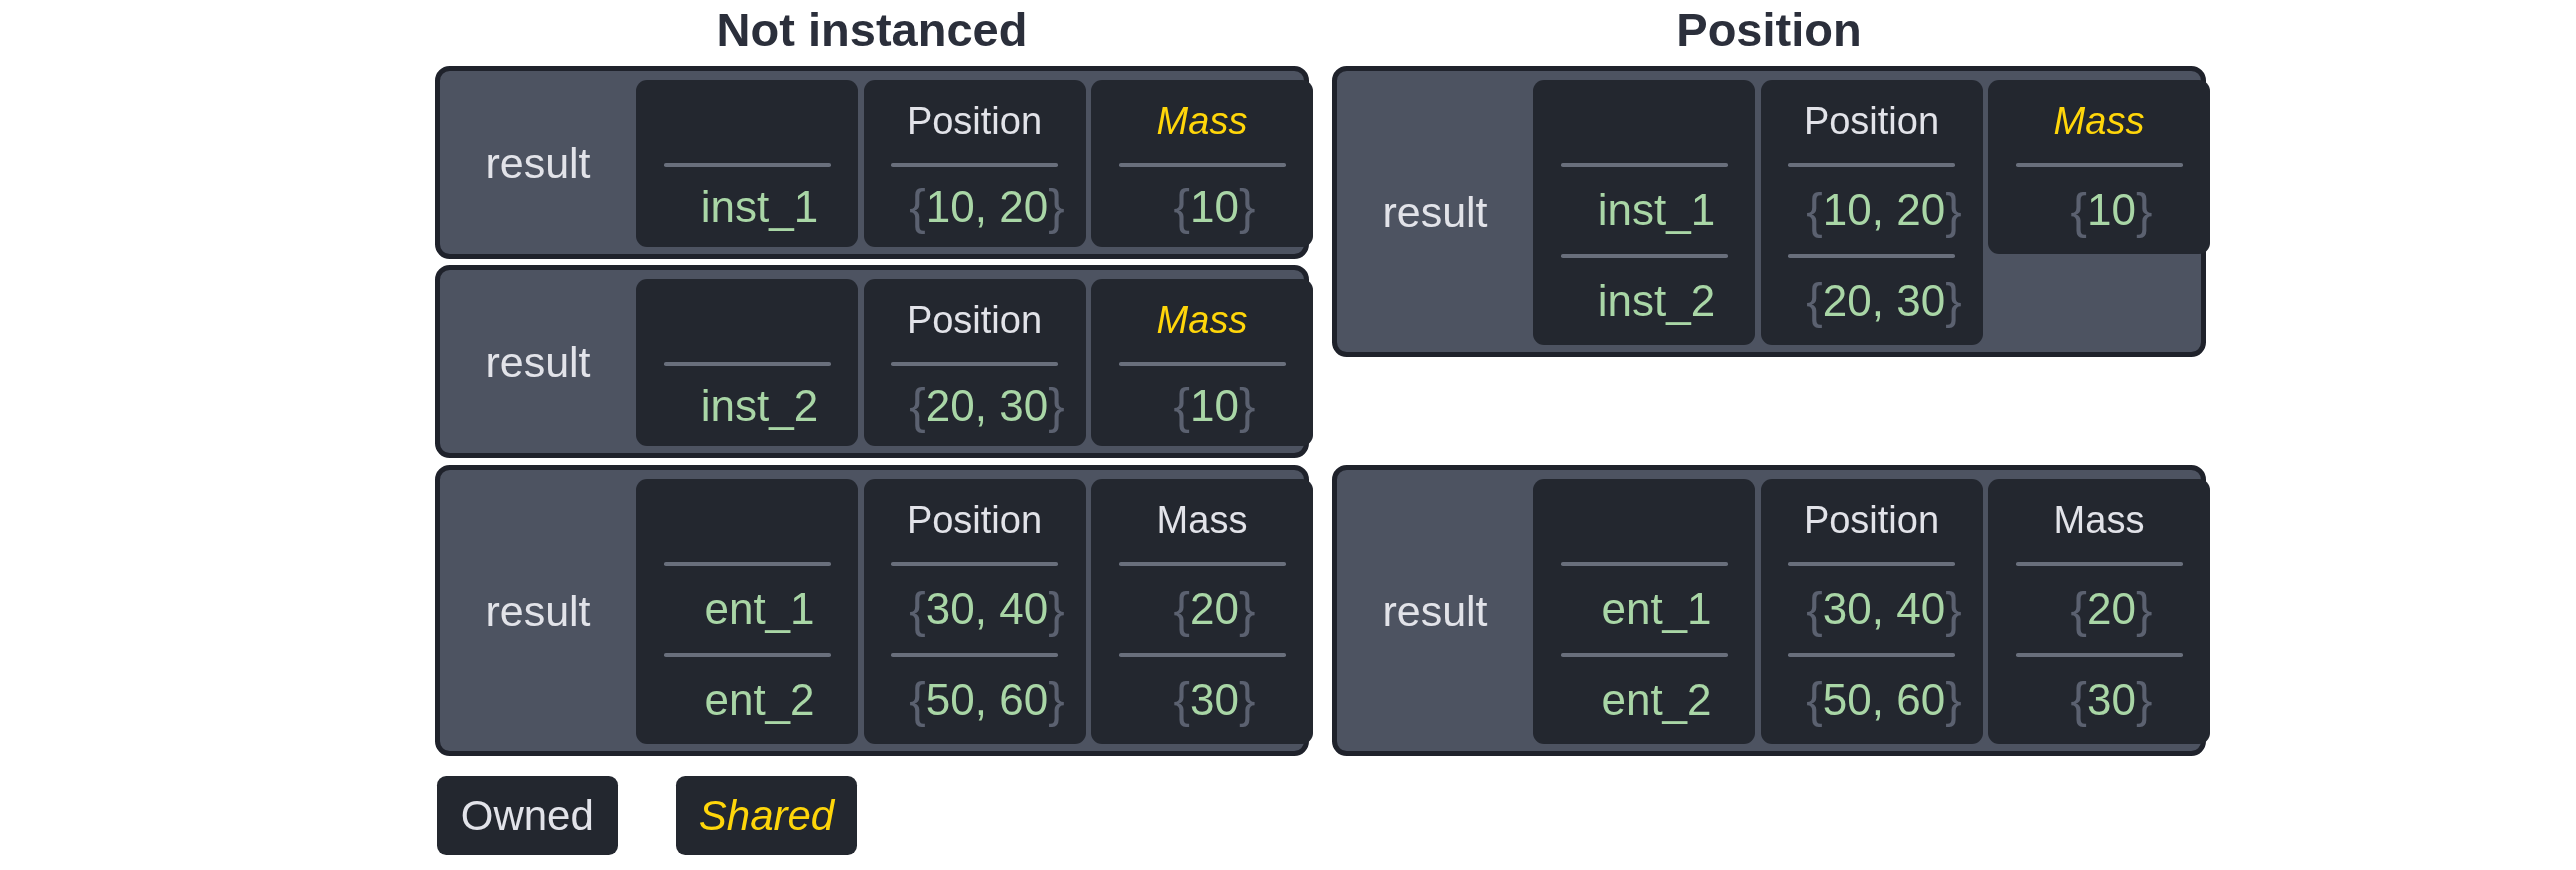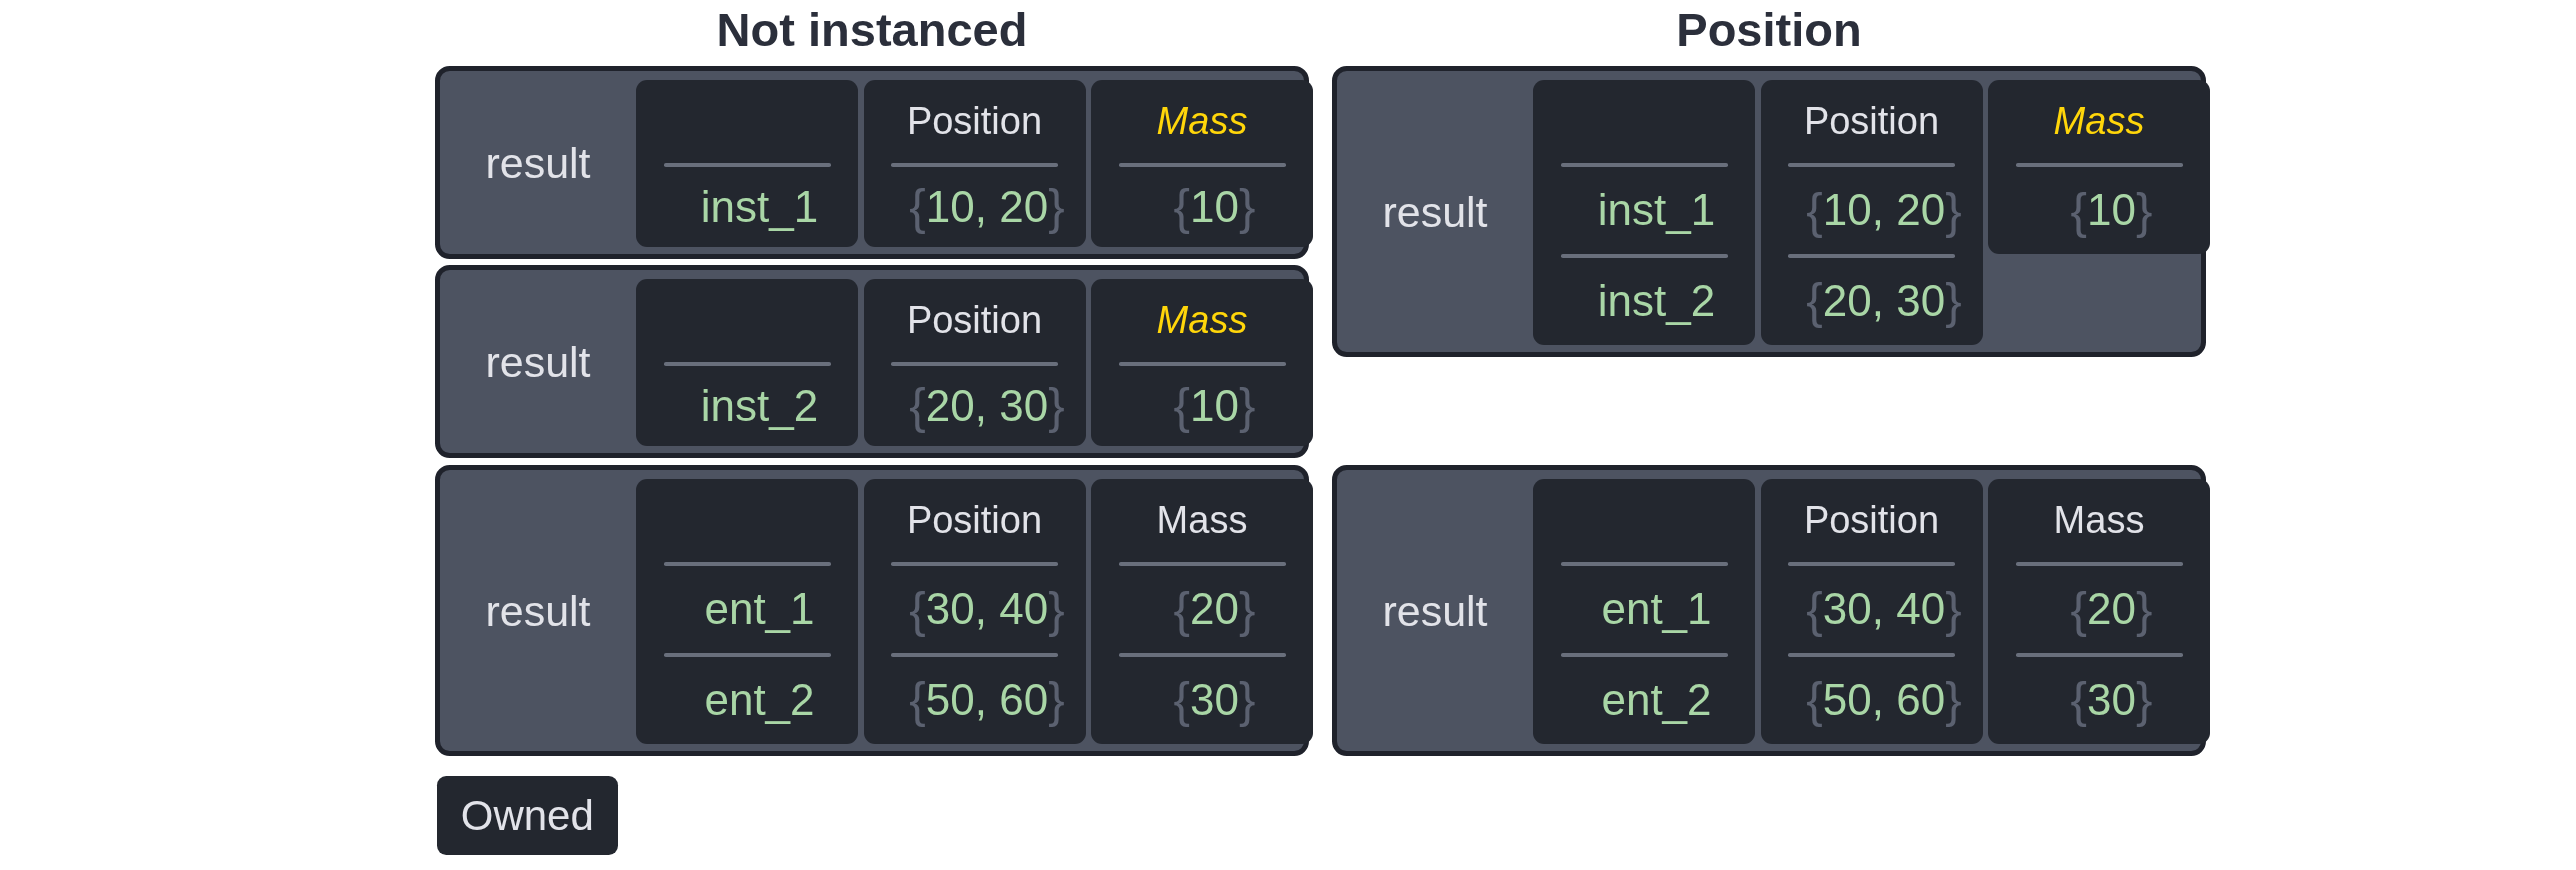--- a/index.html
+++ b/index.html
@@ -196,20 +196,21 @@
               <div class="sep"></div>
               <div class="vrow" style="--rowh: 87px;"><span class="brace">{</span><span>20</span><span class="brace">}</span></div>
               <div class="sep"></div>
               <div class="vrow" style="--rowh: 87px;"><span class="brace">{</span><span>30</span><span class="brace">}</span></div>
             </div>
           </div>
         </div>
       </div>
     <div class="legend">
       <div class="legend-box owned">Owned</div>
+      <div class="legend-box shared">Shared</div>
     </div>
   </section>
 
   <section class="panel panel-right">
     <h2 class="panel-title">Position</h2>
     <div id="tables-right">
         <div class="rtable" style="top: 66px;">
           <div class="result-label">result</div>
           <div class="cells">
             <div class="cell">

